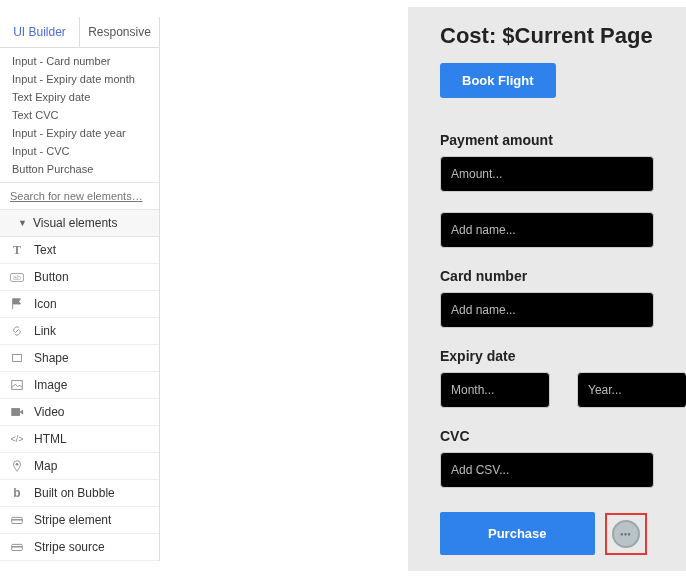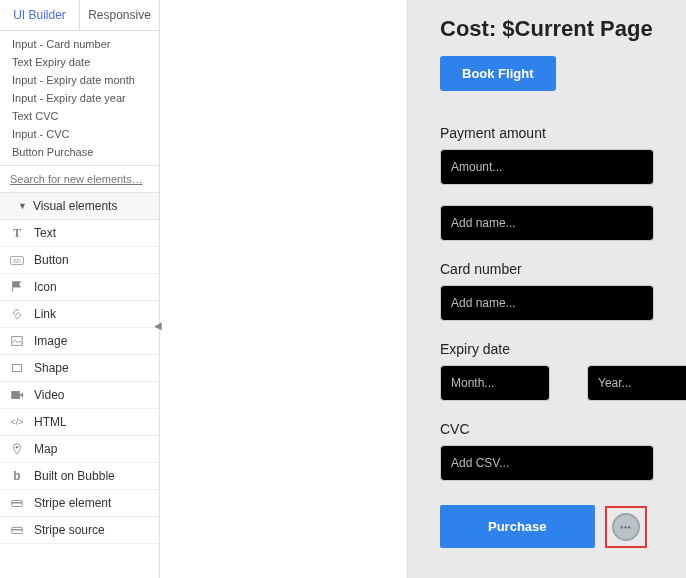--- a/index.html
+++ b/index.html
@@ -1,17 +1,17 @@
 <!DOCTYPE html>
 <html><head>
 <meta charset="utf-8">
 <style>
 * { box-sizing: border-box; margin: 0; padding: 0; }
 body { font-family: -apple-system, BlinkMacSystemFont, "Segoe UI", Arial, sans-serif; font-size: 13px; color: #333; width: 686px; height: 578px; overflow: hidden; background: #fff; }
-.app { display: flex; height: 100%; }
+.app { display: flex; height: 100%; align-items: center; }
 .sidebar { width: 160px; border-right: 1px solid #ddd; display: flex; flex-direction: column; background: #fff; overflow: hidden; }
 .tabs { display: flex; border-bottom: 1px solid #ddd; }
 .tab { flex: 1; padding: 8px 6px; font-size: 12px; text-align: center; cursor: pointer; color: #555; border-right: 1px solid #ddd; }
 .tab:last-child { border-right: none; }
 .tab.active { color: #4a6ee0; }
 .tree { padding: 4px 0; }
 .tree-item { font-size: 11px; color: #555; padding: 3px 8px 3px 12px; white-space: nowrap; overflow: hidden; text-overflow: ellipsis; }
 .tree-item.selected { color: #4a6ee0; }
 .search-box { border-top: 1px solid #e5e5e5; border-bottom: 1px solid #e5e5e5; }
 .search-box input { border: none; padding: 7px 10px; width: 100%; font-size: 11px; color: #777; outline: none; text-decoration: underline; }
@@ -19,48 +19,48 @@
 .section-header .chev { margin-right: 6px; font-size: 9px; color: #666; }
 .palette-list { }
 .palette-item { display: flex; align-items: center; padding: 6px 8px; border-bottom: 1px solid #eee; font-size: 12px; color: #333; cursor: pointer; }
 .palette-item .pi-icon { width: 18px; height: 14px; margin-right: 8px; display: flex; align-items: center; justify-content: center; color: #888; font-size: 12px; }
 .divider-col { width: 248px; position: relative; background: #fff; border-right: 1px solid #ddd; }
 .collapse-arrow { position: absolute; left: -6px; top: 320px; width: 6px; height: 14px; font-size: 10px; color: #888; }
 .preview { flex: 1; background: #e9e9e9; padding: 16px 32px; overflow-y: auto; }
 .cost-title { font-size: 22px; font-weight: 700; color: #222; margin-bottom: 14px; }
 .book-btn { background: #2f81ec; color: #fff; border: none; padding: 10px 22px; font-size: 13px; font-weight: 700; cursor: pointer; border-radius: 3px; margin-bottom: 34px; }
 .field-group { margin-bottom: 20px; }
-.field-label { font-size: 14px; font-weight: 400; color: #222; margin-bottom: 8px; display: block; }
+.field-label { font-size: 14px; font-weight: 700; color: #222; margin-bottom: 8px; display: block; }
 .field-input { width: 100%; border: 1px solid #ccc; background: #000000; border-radius: 4px; padding: 10px 10px; font-size: 12px; color: #888; }
 .field-input::placeholder { color: #bbb; }
-.expiry-row { display: flex; gap: 37px; }
+.expiry-row { display: flex; gap: 27px; }
 .expiry-row .field-input { width: 110px; }
 .purchase-row { display: flex; align-items: center; gap: 10px; margin-top: 24px; }
 .purchase-btn { background: #2f81ec; color: #fff; border: none; padding: 14px 48px; font-size: 13px; font-weight: 700; cursor: pointer; border-radius: 2px; }
 .token-badge { width: 42px; height: 42px; display: flex; align-items: center; justify-content: center; outline: 2px solid #e53935; outline-offset: -2px; }
 .token-badge-inner { width: 28px; height: 28px; border-radius: 50%; background: #b9c2c5; border: 2px solid #9aa8ab; display: flex; align-items: center; justify-content: center; font-size: 6px; color: #5a7a7c; }
 .icon-svg { width: 14px; height: 14px; }
 </style>
 </head>
 <body>
 
 <div class="app">
 
   <div class="sidebar">
     <div class="tabs">
       <div class="tab active">UI Builder</div>
       <div class="tab">Responsive</div>
     </div>
 
     <div class="tree">
       <div class="tree-item">Input - Card number</div>
+      <div class="tree-item">Input - Expiry date month</div>
       <div class="tree-item">Text Expiry date</div>
-      <div class="tree-item">Input - Expiry date month</div>
+      <div class="tree-item">Text CVC</div>
       <div class="tree-item">Input - Expiry date year</div>
-      <div class="tree-item">Text CVC</div>
       <div class="tree-item">Input - CVC</div>
       <div class="tree-item">Button Purchase</div>
     </div>
 
     <div class="search-box">
       <input type="text" placeholder="Search for new elements…" style="">
     </div>
 
     <div class="section-header">
       <span class="chev">▼</span>
@@ -92,33 +92,33 @@
           <span class="pi-icon">
             <svg class="icon-svg" viewBox="0 0 16 16">
               <path d="M6 10l4-4M5 9a3 3 0 010-4l1-1a3 3 0 014 0M11 7a3 3 0 010 4l-1 1a3 3 0 01-4 0" stroke="#888" fill="none"></path>
             </svg>
           </span>
           <span>Link</span>
         </div>
         <div class="palette-item">
           <span class="pi-icon">
             <svg class="icon-svg" viewBox="0 0 16 16">
+              <rect x="3" y="4" width="10" height="8" stroke="#888" fill="none"></rect>
+            </svg>
+          </span>
+          <span>Shape</span>
+        </div>
+        <div class="palette-item">
+          <span class="pi-icon">
+            <svg class="icon-svg" viewBox="0 0 16 16">
               <rect x="2" y="3" width="12" height="10" stroke="#888" fill="none"></rect>
               <path d="M2 11l4-4 3 3 2-2 3 3" stroke="#888" fill="none"></path>
             </svg>
           </span>
           <span>Image</span>
-        </div>
-        <div class="palette-item">
-          <span class="pi-icon">
-            <svg class="icon-svg" viewBox="0 0 16 16">
-              <rect x="3" y="4" width="10" height="8" stroke="#888" fill="none"></rect>
-            </svg>
-          </span>
-          <span>Shape</span>
         </div>
         <div class="palette-item">
           <span class="pi-icon">
             <svg class="icon-svg" viewBox="0 0 16 16">
               <rect x="2" y="4" width="9" height="8" stroke="#888" fill="#888"></rect>
               <path d="M11 8l4-3v6z" fill="#888"></path>
             </svg>
           </span>
           <span>Video</span>
         </div>

